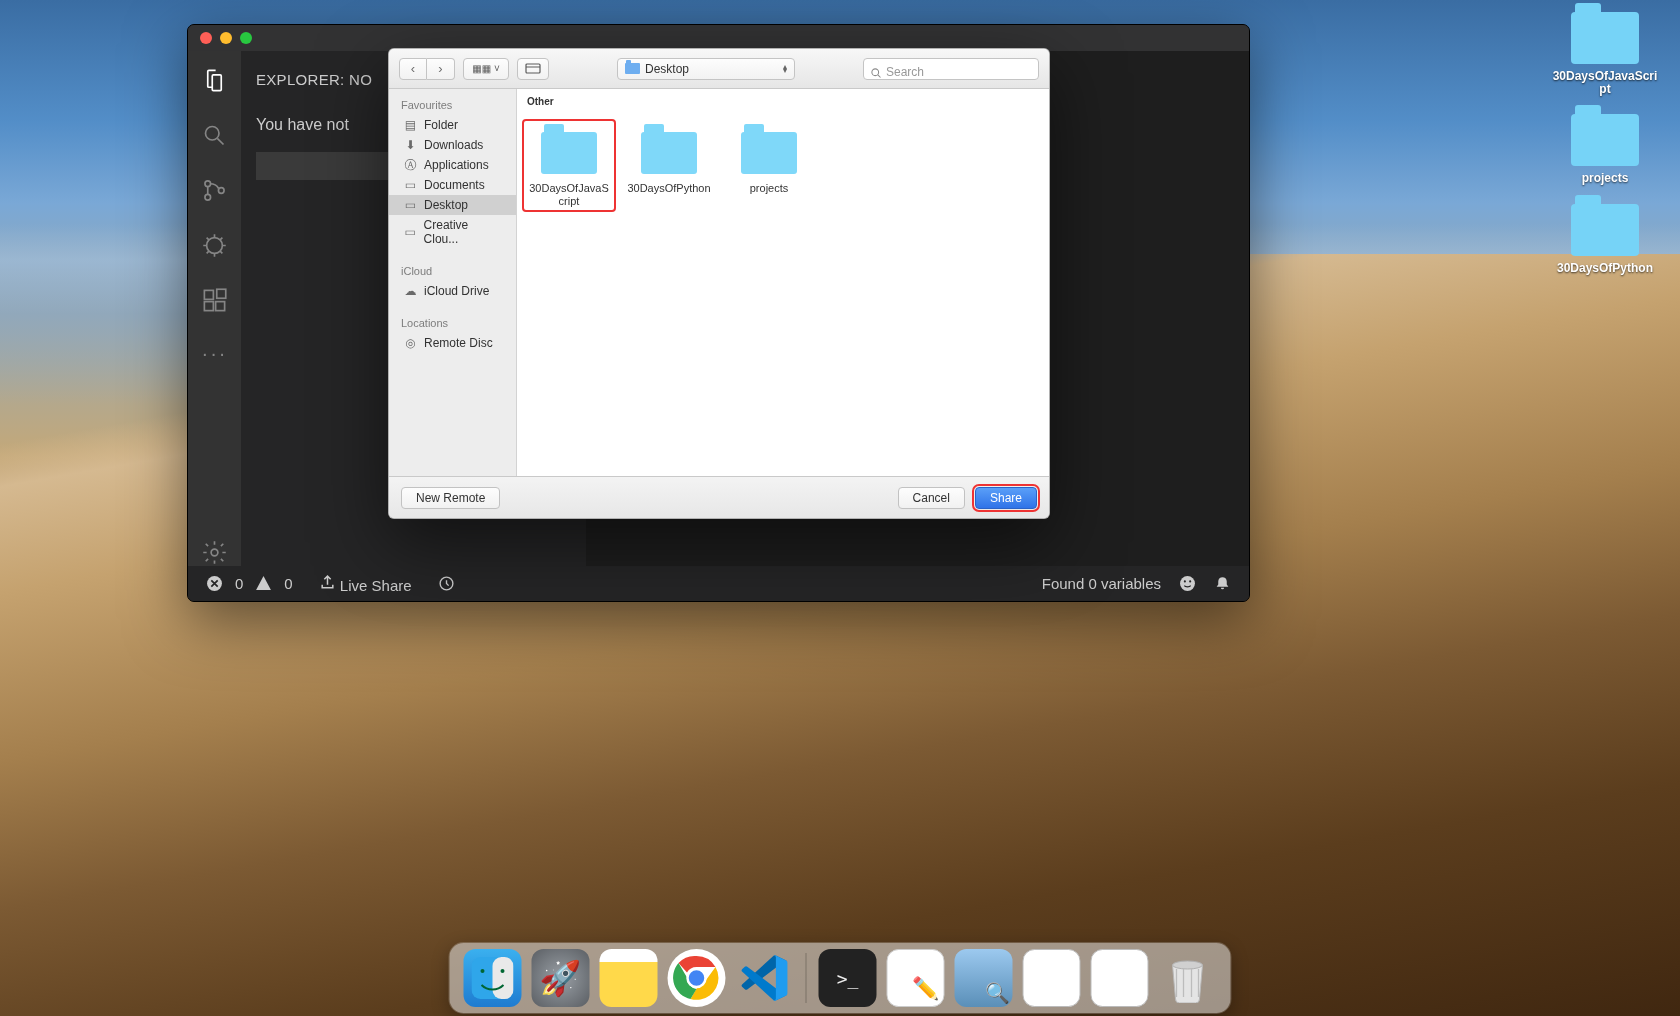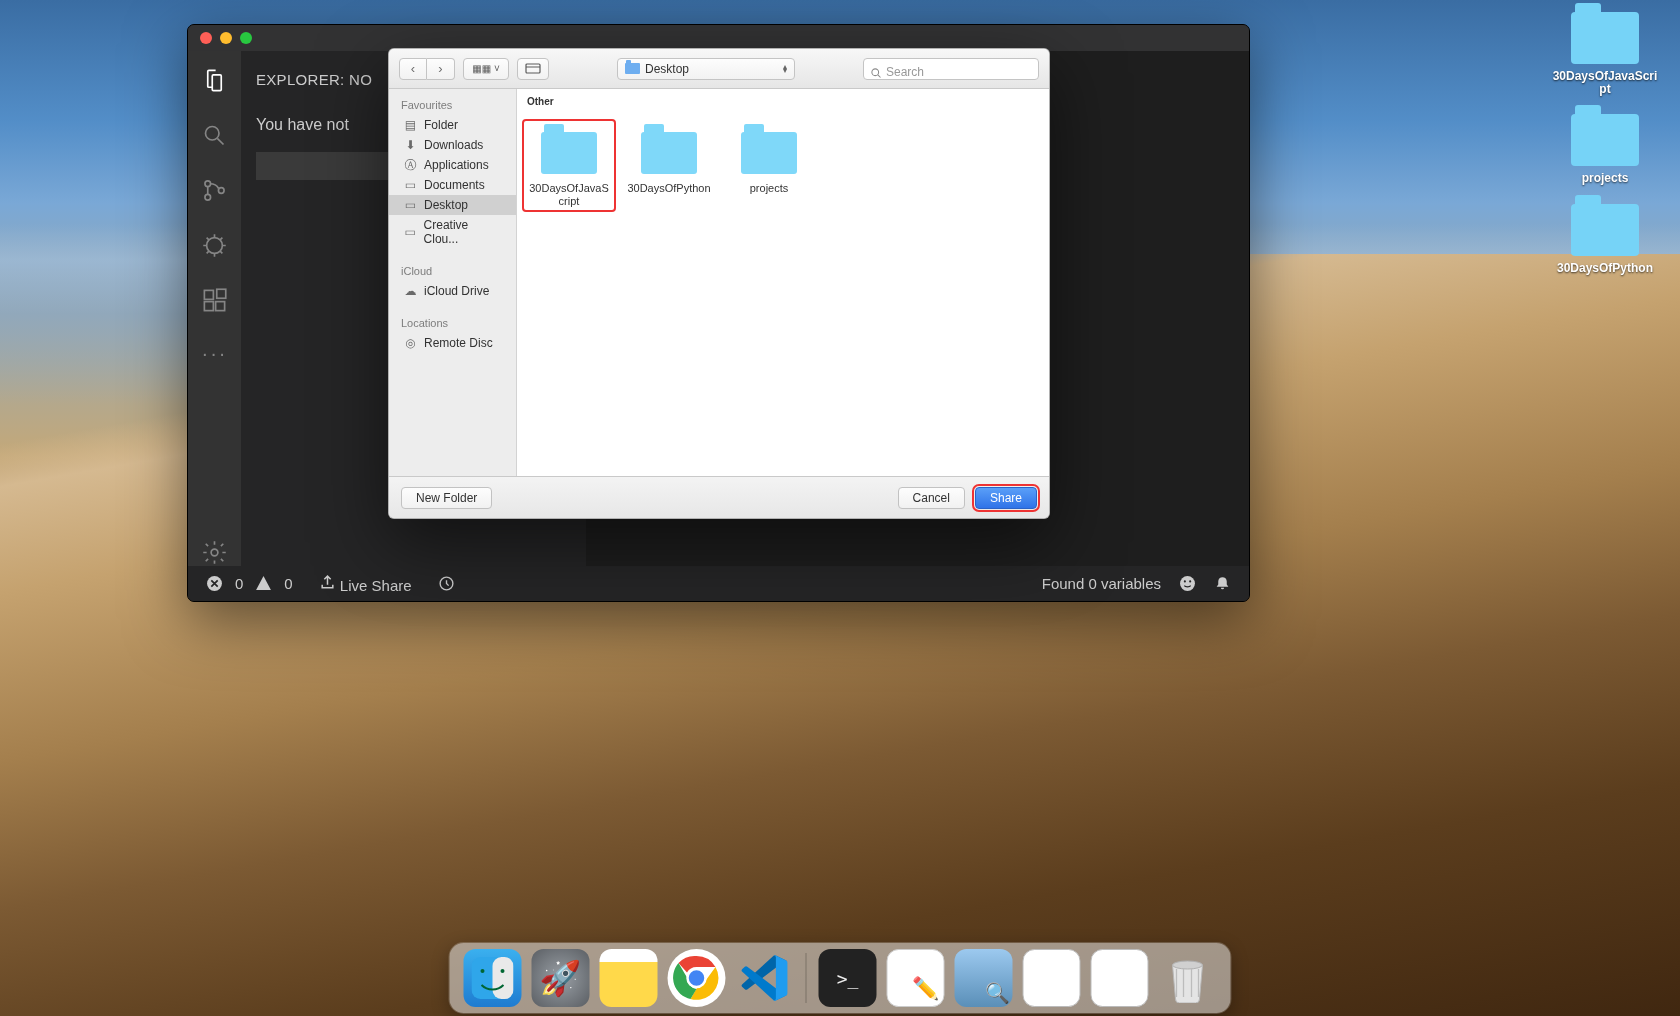--- a/index.html
+++ b/index.html
@@ -259,21 +259,21 @@
         </div>
         <div class="f-folder-item">
           <div class="big-folder"></div>
           <div class="f-folder-label">projects</div>
         </div>
       </div>
     </div>
   </div>
 
   <div class="f-footer">
-    <button class="f-btn">New Folder</button>
+    <button class="f-btn">New Remote</button>
     <div style="flex:1"></div>
     <button class="f-btn">Cancel</button>
     <button class="f-btn primary hl">Share</button>
   </div>
 </div>
 
 <div class="dock">
   <div class="dock-item" style="background:linear-gradient(#3ab0ef,#1e7bd0)">
       <svg width="42" height="42" viewBox="0 0 42 42">
         <rect width="42" height="42" rx="9" fill="#2fa6ea"></rect>

